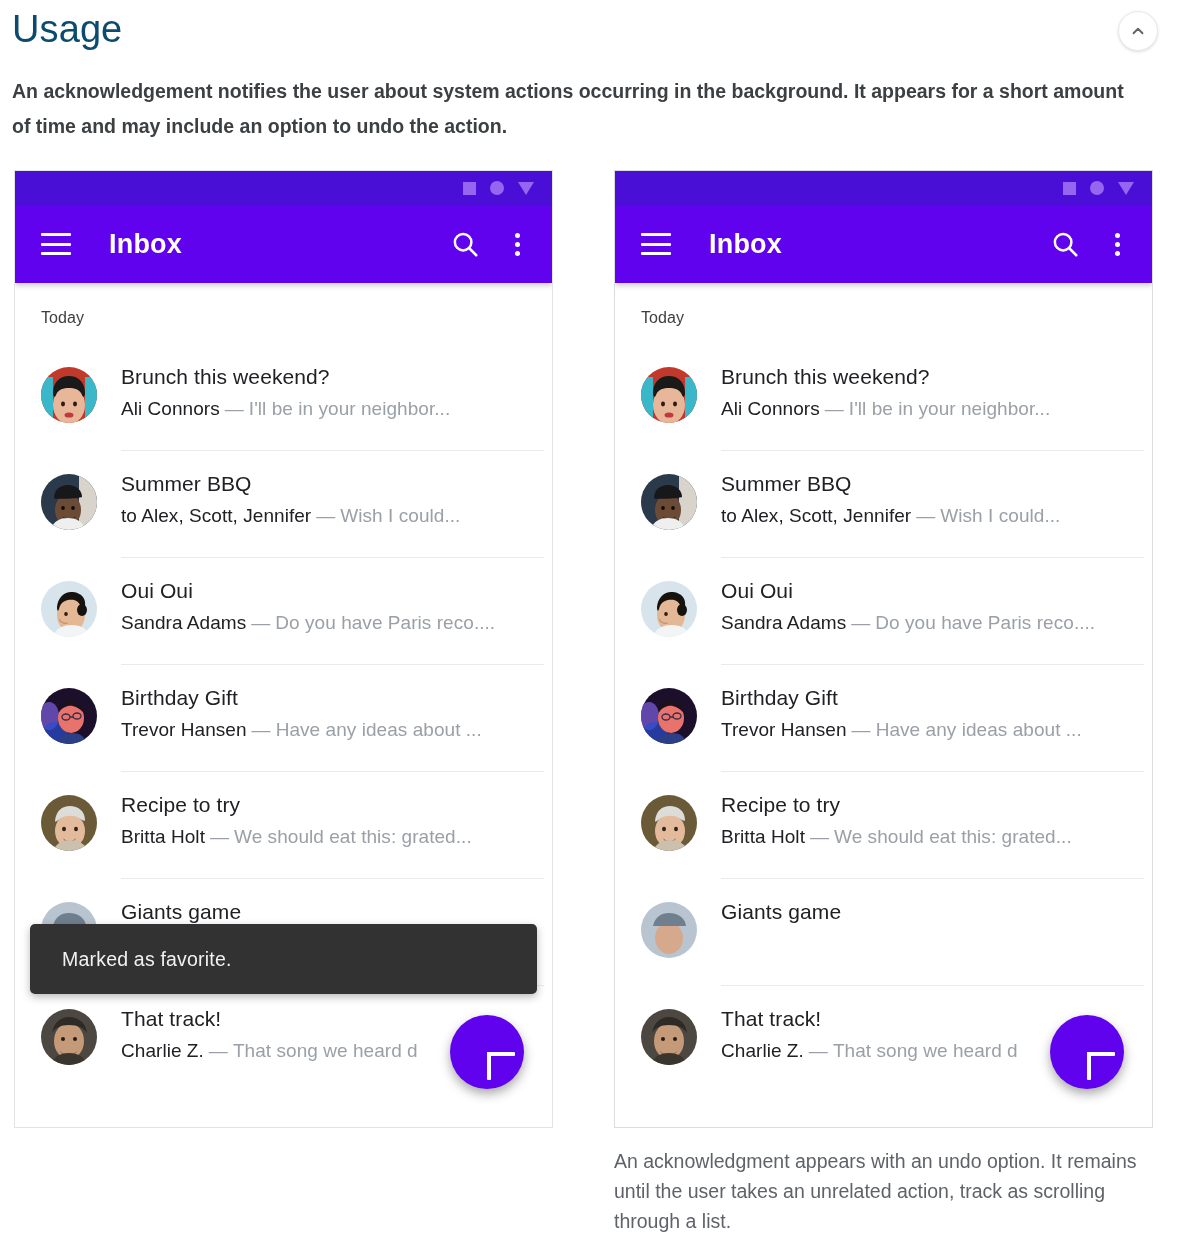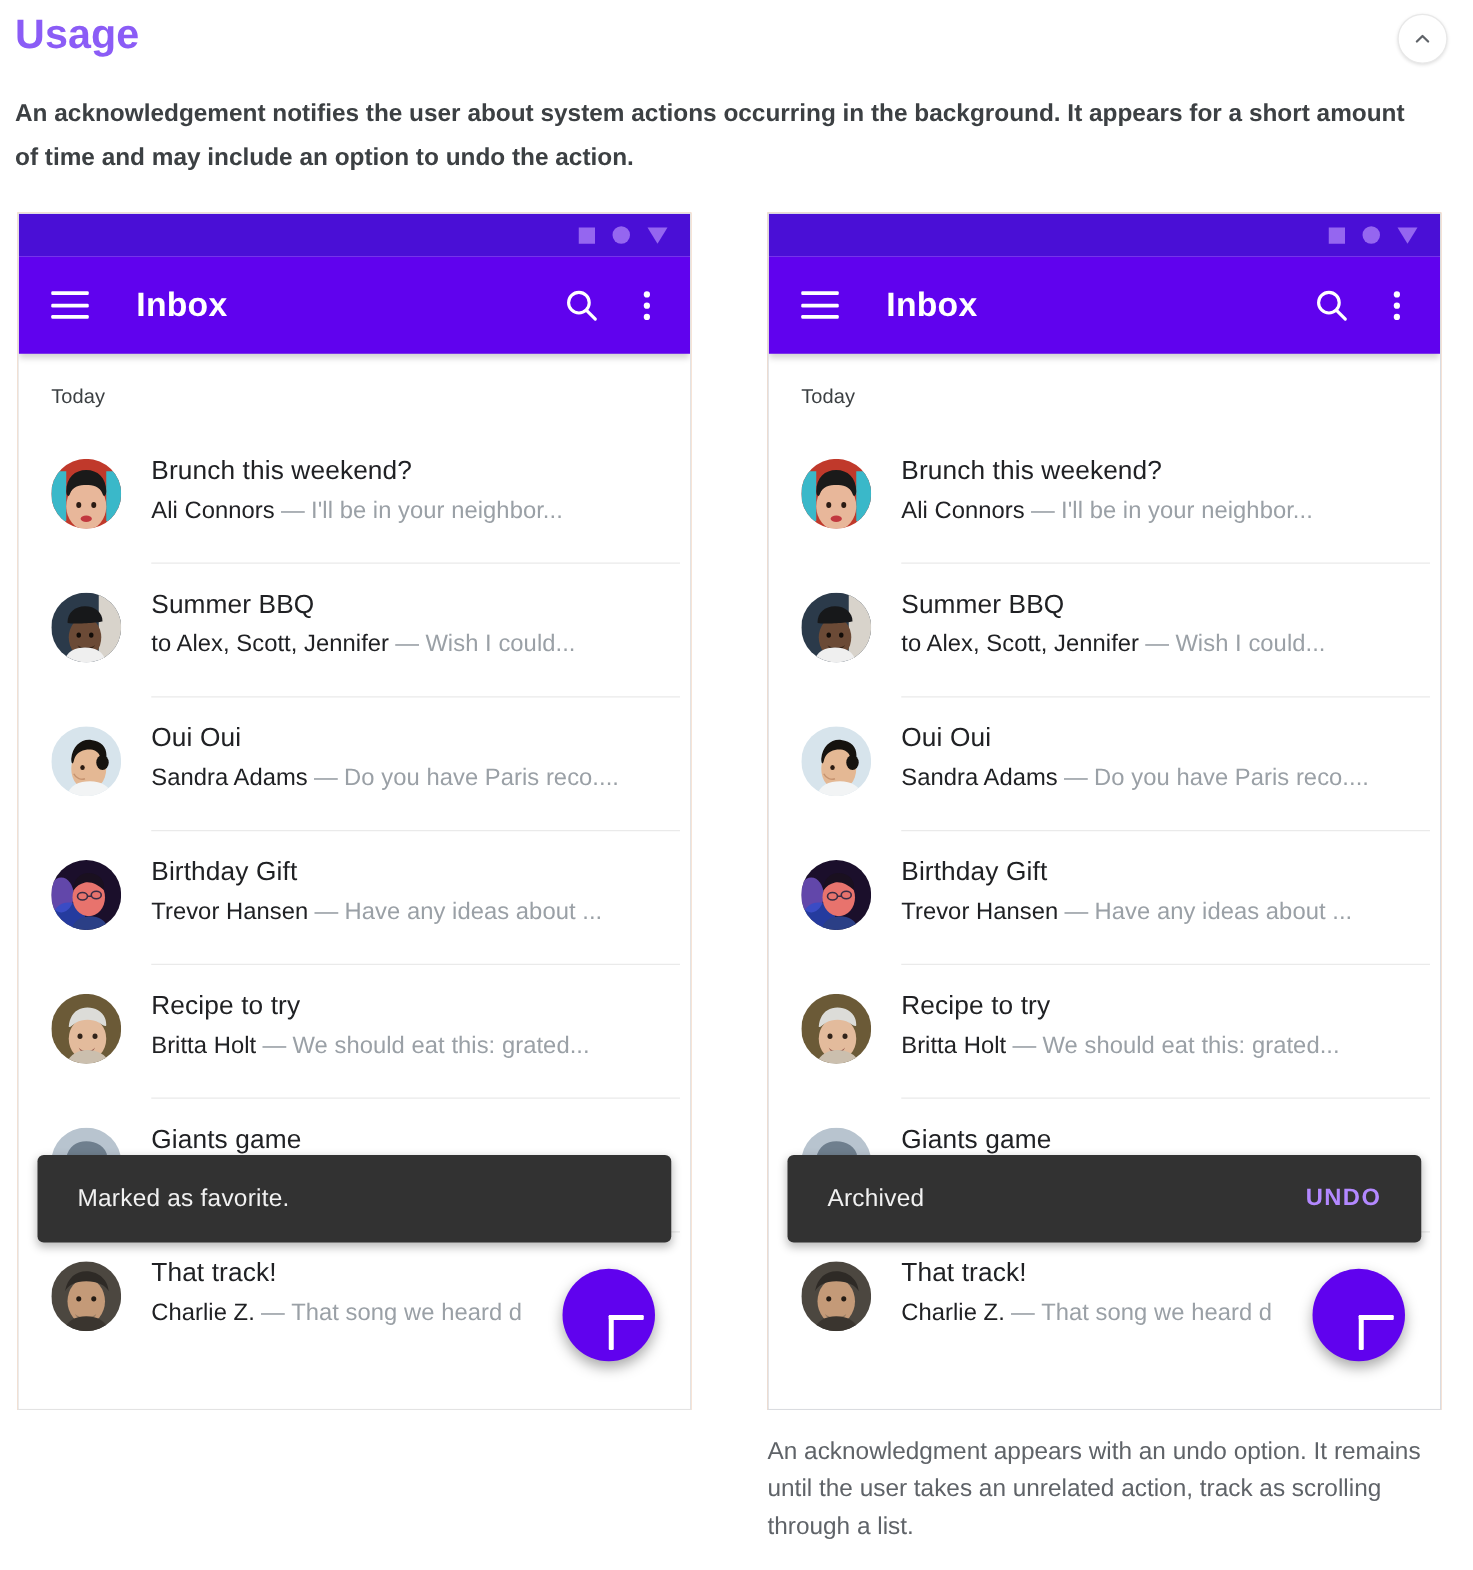--- a/index.html
+++ b/index.html
@@ -16,24 +16,24 @@
     width: 1178px;
     height: 1256px;
     overflow: hidden;
   }
 
   
   .section-title {
     position: absolute;
     left: 12px;
     top: 8px;
-    font-size: 33px;
-    font-weight: 700;
+    font-size: 38px;
+    font-weight: 400;
     letter-spacing: 0.1px;
-    color: #8b5cf6;
+    color: #0c4a6e;
   }
   .collapse-btn {
     position: absolute;
     right: 20px;
     top: 11px;
     width: 40px;
     height: 40px;
     border-radius: 50%;
     background: #ffffff;
     border: 1px solid #e8e8e8;
@@ -55,21 +55,21 @@
     color: #3c4043;
     font-weight: 700;
   }
 
   
   .mock {
     position: absolute;
     top: 170px;
     width: 539px;
     height: 958px;
-    background: #f97316;
+    background: #7dd3fc;
   }
   .mock.left  { left: 14px; }
   .mock.right { left: 614px; }
 
   .mock-frame {
     position: absolute;
     left: 0; top: 0;
     width: 100%;
     height: 100%;
     border: 1px solid #dadce0;
@@ -632,24 +632,20 @@
           </div>
           <div class="mail-text">
             <div class="mail-subject">That track!</div>
             <div class="mail-snippet">
               <span class="mail-sender">Charlie Z.</span><span class="mail-dash">—</span><span class="mail-preview">That song we heard d</span>
             </div>
           </div>
         </div>
       </div>
 
-      <div class="snackbar">
-        <span class="snackbar-text">Archived</span>
-        <span class="snackbar-action">UNDO</span>
-      </div>
 
       <div class="fab">
         <span>
           <span class="plus-h"></span>
             <span class="plus-v"></span>
         </span>
       </div>
 
     </div>
   </div>

